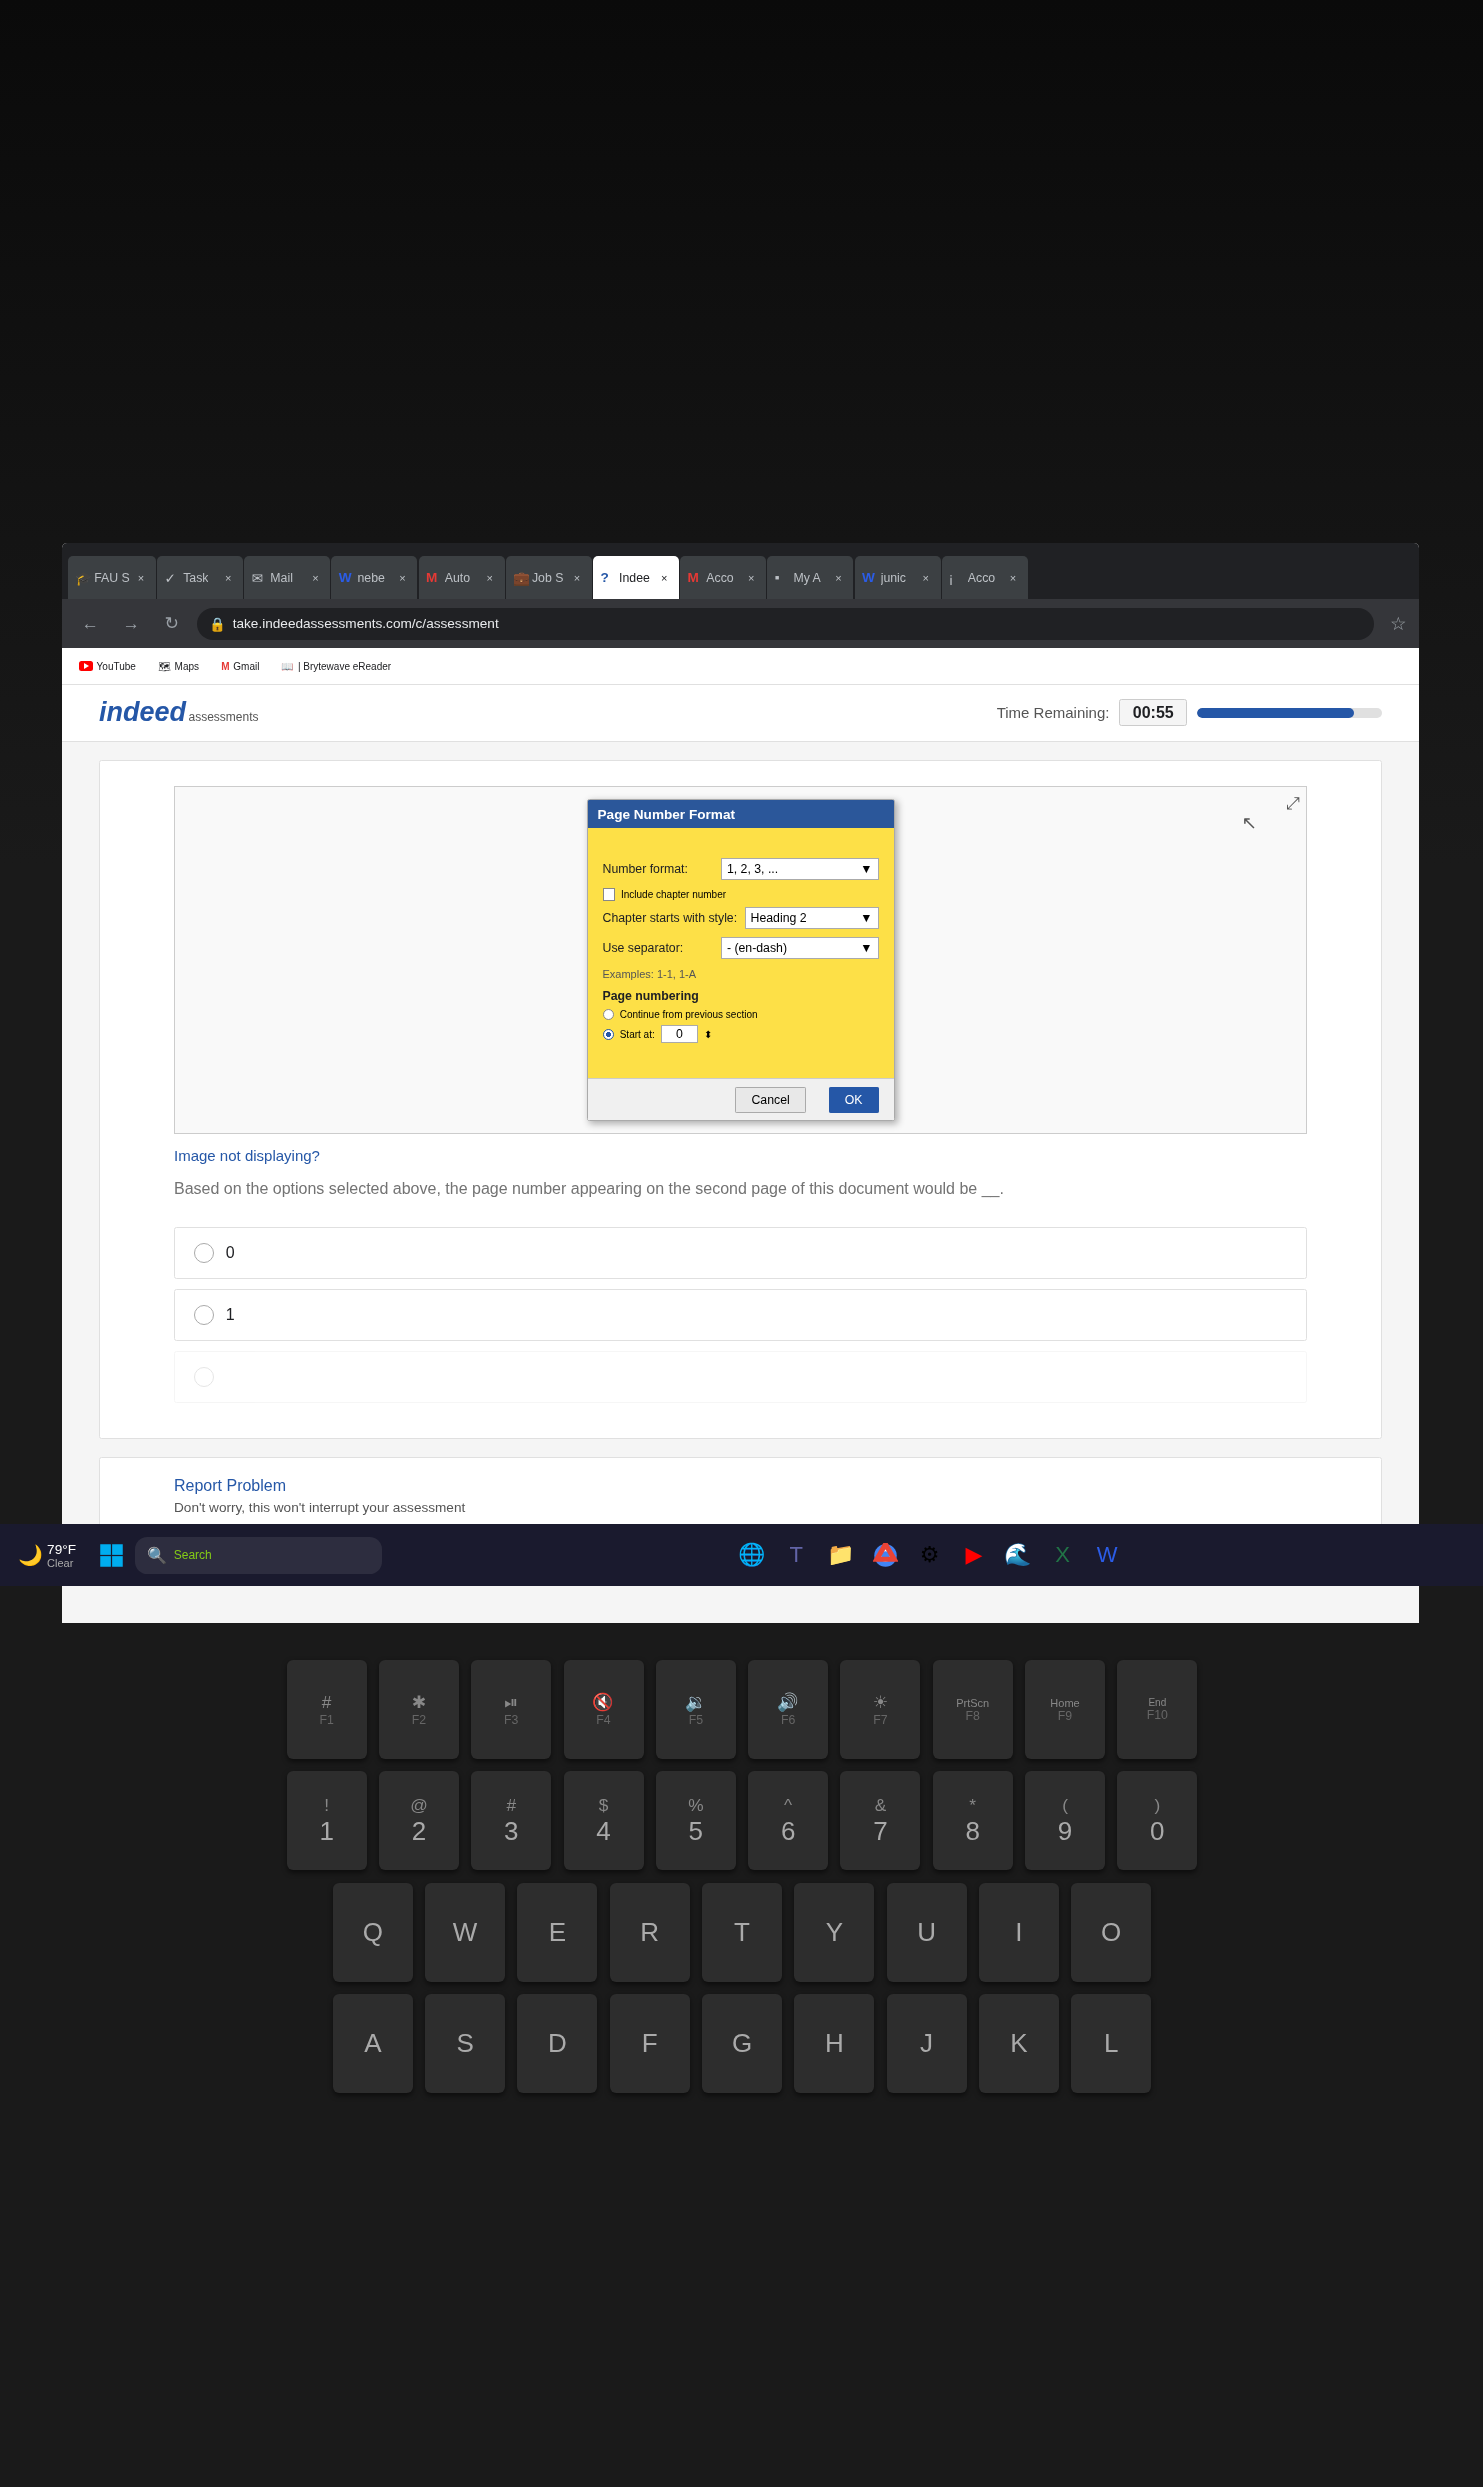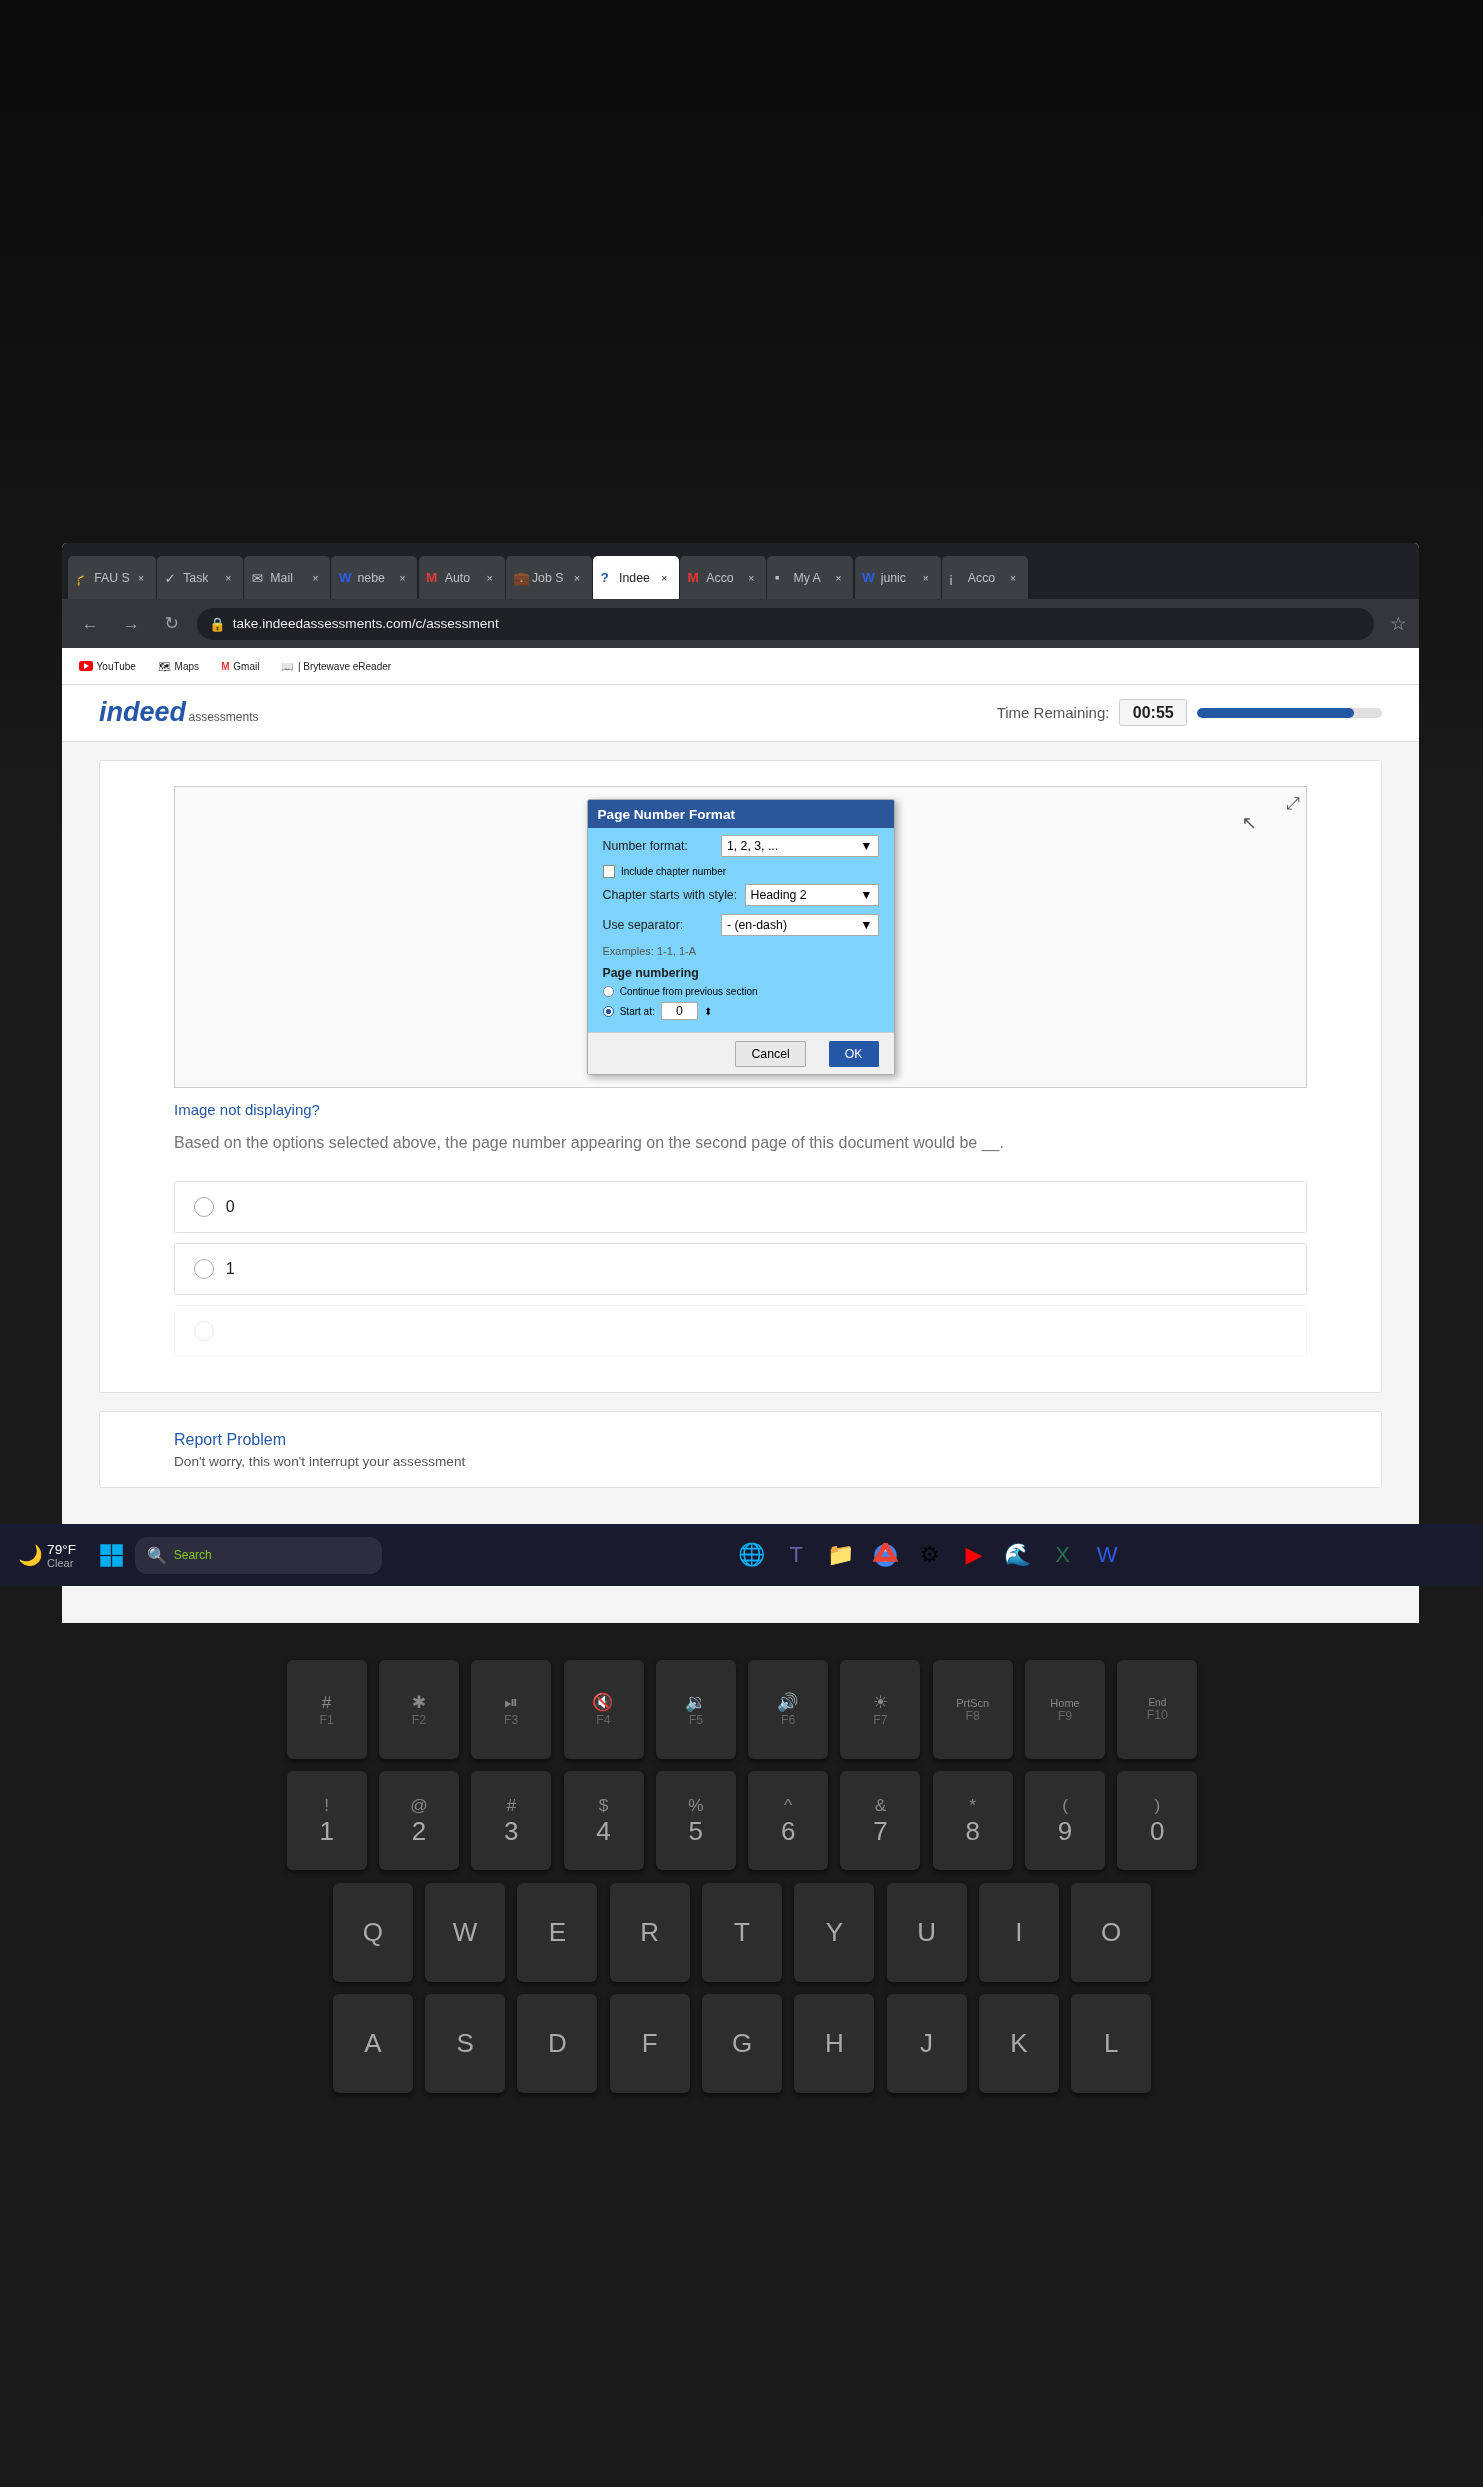--- a/index.html
+++ b/index.html
@@ -271,22 +271,22 @@
     .word-dialog-title-bar {
       background: #2b579a;
       color: white;
       padding: 6.2px 10px;
       font-size: 13.6px;
       font-weight: bold;
       border-radius: 1.2px 1.2px 0 0;
     }
 
     .word-dialog-body {
-      padding: 7px 15px;
-      background: #7dd3fc;
+      padding: 30px 15px;
+      background: #fde047;
     }
 
     .dialog-row {
       display: flex;
       align-items: center;
       gap: 7.4px;
       margin-bottom: 8.6px;
     }
 
     .dialog-label {

